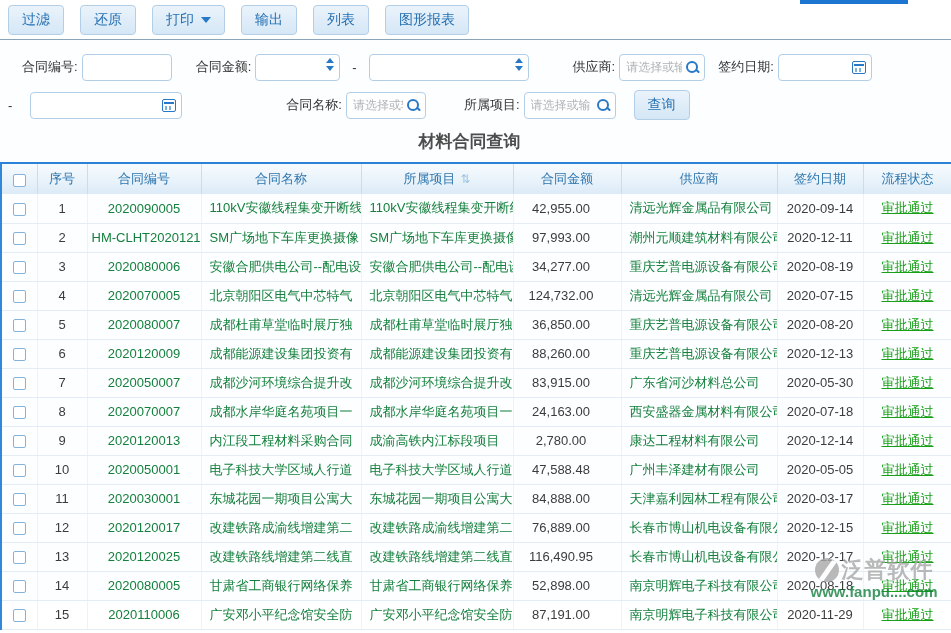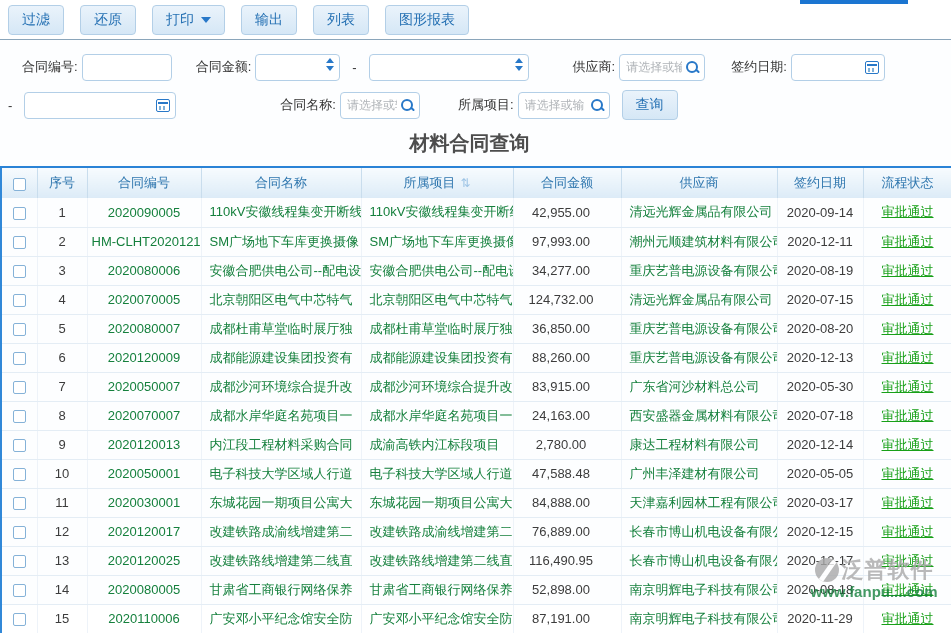--- a/index.html
+++ b/index.html
@@ -43,21 +43,21 @@
     background:#2878c8; transform:rotate(45deg); border-radius:1px; }
   
   .cal { position:absolute; right:6px; top:7px; width:14px; height:13px;
     border:1px solid #2878c8; border-radius:2px; }
   .cal::before { content:""; position:absolute; left:1px; right:1px; top:2px; height:2px; background:#2878c8; }
   .cal::after { content:""; position:absolute; left:2px; top:6px; width:8px; height:4px;
     background:repeating-linear-gradient(90deg,#7fb0d8 0 2px,transparent 2px 4px); }
   .dash { color:#333; }
 
   
-  .page-title { text-align:center; font-size:20px; font-weight:bold; color:#4d4d4d; margin:4px 12px 9px 0; }
+  .page-title { text-align:center; font-size:17px; font-weight:bold; color:#4d4d4d; margin:4px 12px 9px 0; }
 
   
   table { width:951px; border-collapse:collapse; table-layout:fixed; font-size:13px;
     border-left:2px solid #3188d8; border-right:1px solid #404040; }
   thead th { height:31px; font-weight:normal; color:#2e76ae;
     background:linear-gradient(#f7fbfe,#dcebf7); border-top:2px solid #2a83d6;
     border-right:1px solid #c9dded; text-align:center; white-space:nowrap; overflow:hidden; }
   tbody td { height:29px; border-bottom:1px solid #e4edf5; border-right:1px solid #eef3f9;
     color:#3c3c3c; white-space:nowrap; overflow:hidden; text-align:center; padding:0 4px; }
   td.c-name, td.c-proj, td.c-sup { text-align:left; padding-left:8px; }
@@ -72,22 +72,22 @@
   .watermark { position:absolute; right:2px; bottom:4px; width:150px; text-align:center;
     opacity:.8; pointer-events:none; z-index:5; }
   .wm-top { display:flex; align-items:center; justify-content:center; gap:3px; }
   .wm-logo { position:relative; width:24px; height:24px; border-radius:50%; background:#a9a9a9; overflow:hidden; }
   .wm-logo::after { content:""; position:absolute; left:10px; top:-3px; width:5px; height:32px;
     background:#fff; transform:rotate(35deg); }
   .wm-brand { font-size:22px; font-weight:bold; color:#a9a9a9; letter-spacing:1px; white-space:nowrap; }
   .wm-url { font-size:15px; font-weight:bold; color:#15803d; margin-top:-2px; white-space:nowrap; }
 
   
-  .ml22{margin-left:22px}.ml24{margin-left:24px}.ml44{margin-left:44px}.ml26{margin-left:26px}
-  .ml8{margin-left:8px}.ml12{margin-left:12px}.ml104{margin-left:104px}.ml30{margin-left:38px}
+  .ml22{margin-left:22px}.ml24{margin-left:24px}.ml44{margin-left:44px}.ml26{margin-left:13px}
+  .ml8{margin-left:8px}.ml12{margin-left:18px}.ml104{margin-left:104px}.ml30{margin-left:38px}
   .ml4{margin-left:4px}.mld{margin:0 12px}
   .w90{width:90px}.w85{width:85px}.w160{width:160px}.w86{width:86px}.w94{width:94px}
   .w152{width:152px}.w80{width:80px}.w92{width:92px}
 </style>
 </head>
 <body>
 
 <div class="page">
   <div class="top-accent"></div>
 

